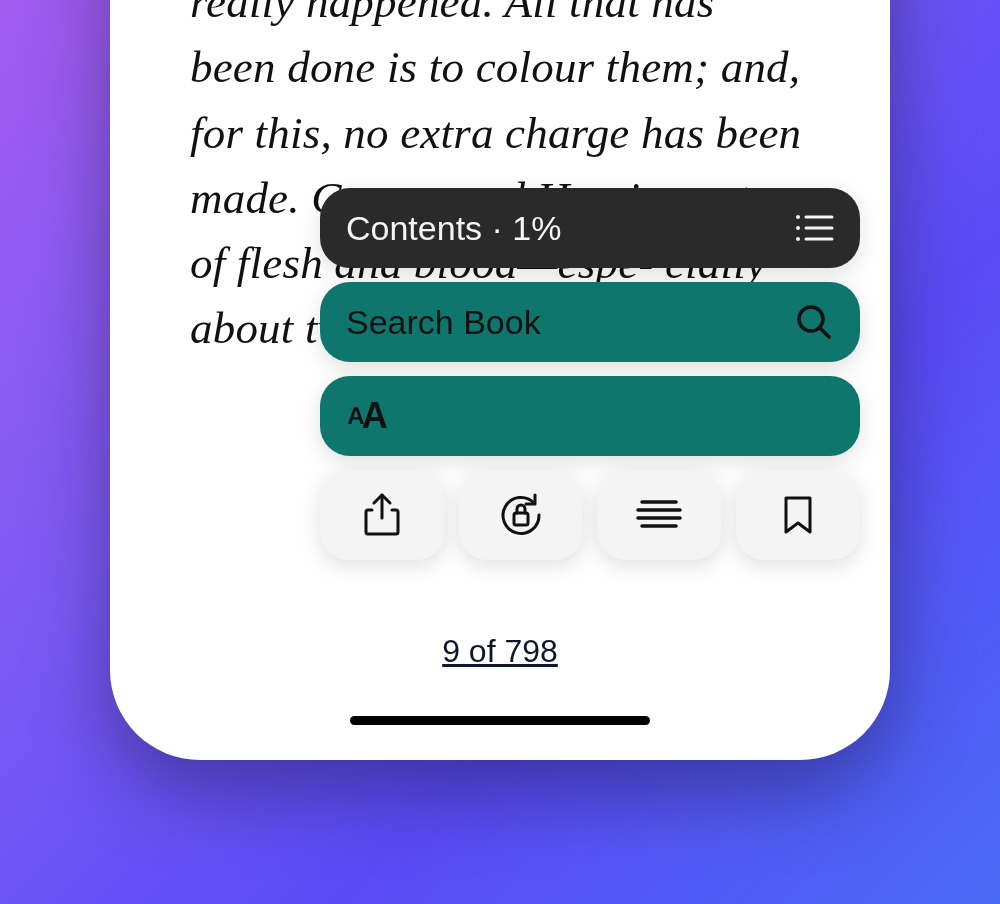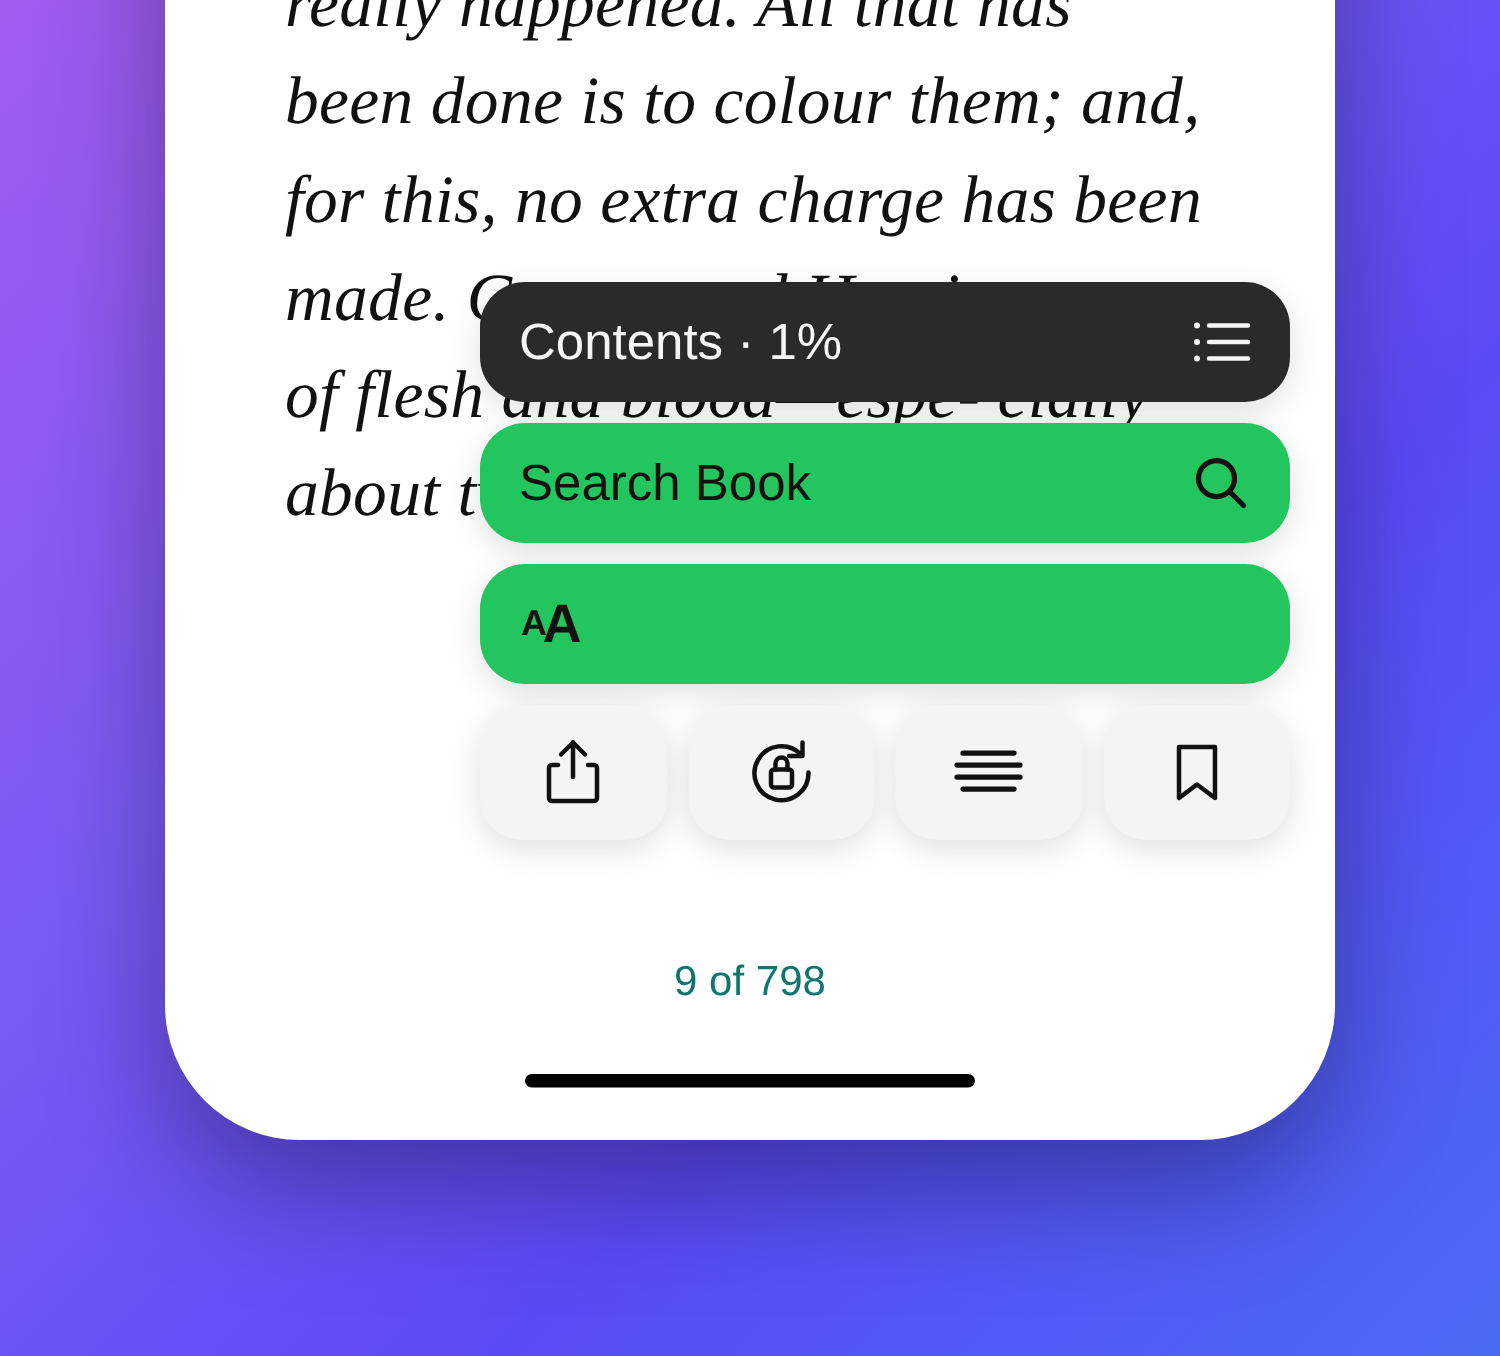--- a/index.html
+++ b/index.html
@@ -35,22 +35,23 @@
     font-size: 45px;
     line-height: 1.45;
     color: #111;
     letter-spacing: 0.2px;
   }
   .page-indicator {
     position: absolute;
     bottom: 90px;
     width: 100%;
     text-align: center;
-    font-size: 28px;
-    color: #0f766e;
+    font-size: 32px;
+    color: #0f172a;
+    text-decoration: underline;
   }
   .home-bar {
     position: absolute;
     bottom: 35px;
     left: 50%;
     transform: translateX(-50%);
     width: 300px;
     height: 9px;
     background: #000;
     border-radius: 5px;
@@ -73,21 +74,21 @@
     padding: 20px 26px;
     border-radius: 30px;
     font-size: 34px;
     filter: drop-shadow(0 6px 10px rgba(0,0,0,0.12));
   }
   .menu-item.dark {
     background: #2a2a2a;
     color: #f5f5f5;
   }
   .menu-item.light {
-    background: #22c55e;
+    background: #0f766e;
     color: #111;
   }
   .menu-item .label {
     font-weight: 400;
   }
   .menu-item .icon {
     width: 40px;
     height: 40px;
     display: flex;
     align-items: center;

